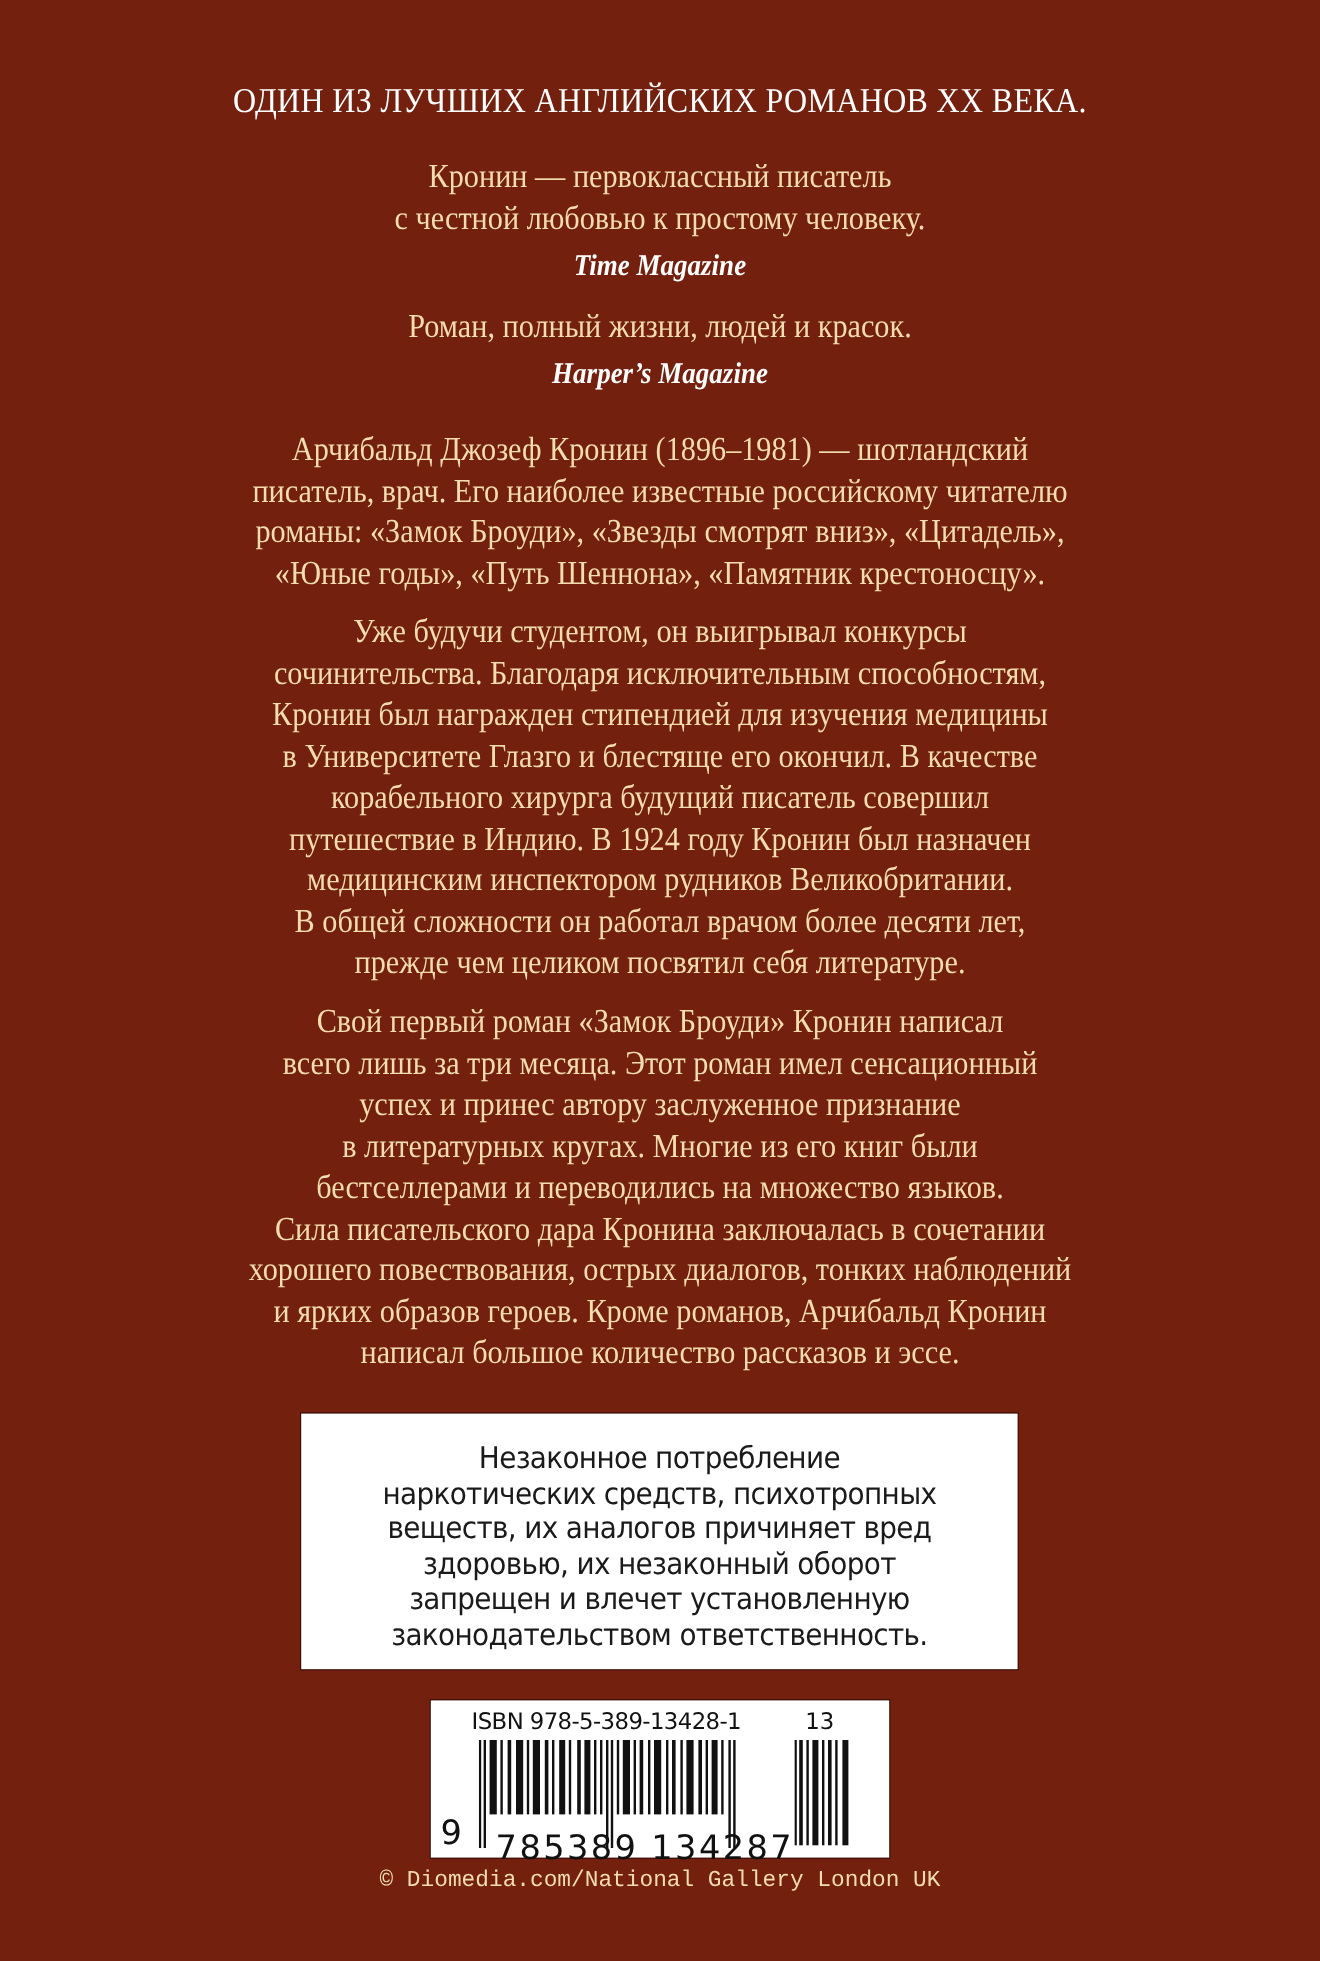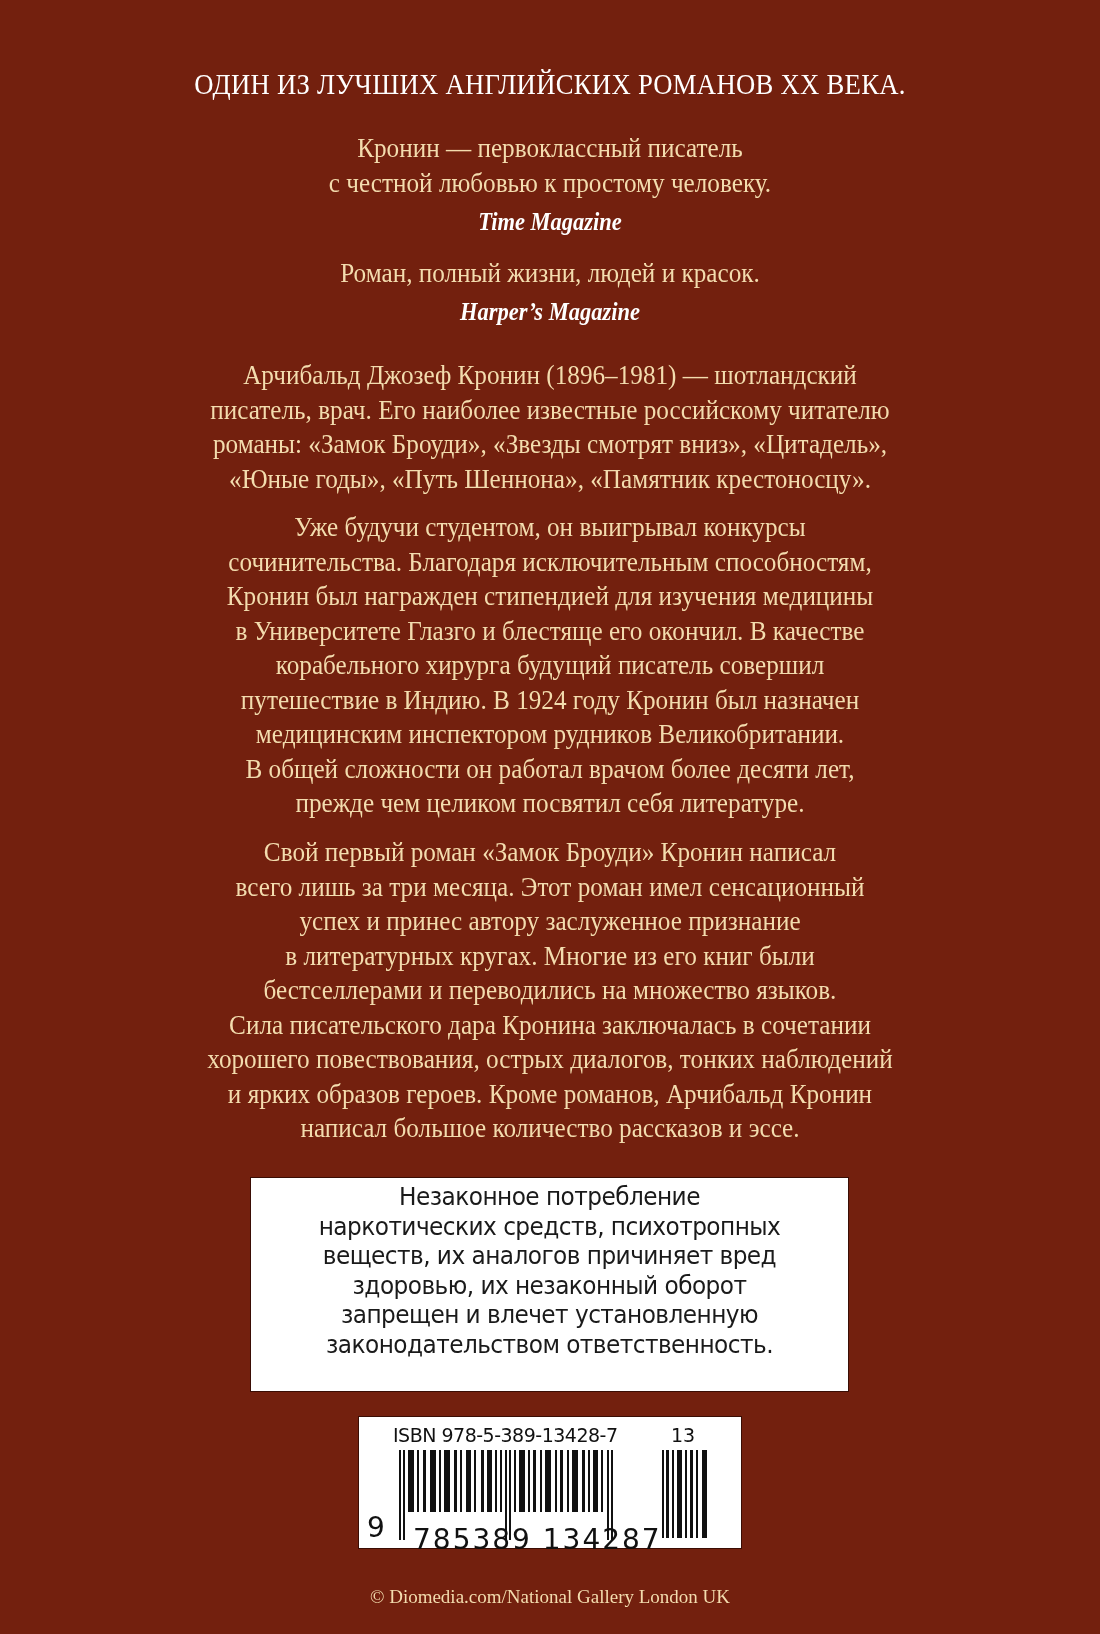--- a/index.html
+++ b/index.html
@@ -36,21 +36,21 @@
   .p2 { top: 510px; }
   .p3 { top: 835px; }
   .line { display: block; white-space: nowrap; }
 
   .warning-box {
     position: absolute; left: 251px; top: 1178px;
     width: 597px; height: 213px;
     background: #ffffff;
     box-shadow: 0 0 0 1px #3a0d04;
     box-sizing: border-box;
-    padding-top: 4px;
+    padding-top: 22px;
     text-align: center;
     font-family: "DejaVu Sans", "Liberation Sans", sans-serif;
     color: #1a1a1a;
     font-size: 25px; line-height: 29.5px;
     letter-spacing: -0.6px;
   }
   .warning-box .line { transform: scaleX(0.93); }
 
   .barcode-box {
     position: absolute; left: 359px; top: 1417px;
@@ -75,22 +75,22 @@
     font-family: "DejaVu Sans", "Liberation Sans", sans-serif;
     font-size: 28px; color: #111;
   }
   .digits-rest {
     position: absolute; left: 54px; top: 94px;
     font-family: "DejaVu Sans", "Liberation Sans", sans-serif;
     font-size: 28px; color: #111; letter-spacing: 2px; margin-top: 12px;
   }
   .credit {
     position: absolute; top: 1556px; left: 0; width: 1100px; text-align: center;
-    font-family: Liberation Serif, serif;
-    font-size: 19px; color: #f3dcae; margin-top: 30px;
+    font-family: Liberation Mono, monospace;
+    font-size: 19px; color: #f3dcae;
   }
 </style>
 </head>
 <body>
 
 <div class="block headline">ОДИН ИЗ ЛУЧШИХ АНГЛИЙСКИХ РОМАНОВ XX ВЕКА.</div>
 
 <div class="block quote q1">
   <span class="line">Кронин — первоклассный писатель</span>
   <span class="line">с честной любовью к простому человеку.</span>
@@ -136,21 +136,21 @@
 <div class="warning-box">
   <span class="line">Незаконное потребление</span>
   <span class="line">наркотических средств, психотропных</span>
   <span class="line">веществ, их аналогов причиняет вред</span>
   <span class="line">здоровью, их незаконный оборот</span>
   <span class="line">запрещен и влечет установленную</span>
   <span class="line">законодательством ответственность.</span>
 </div>
 
 <div class="barcode-box">
-  <div class="isbn-text">ISBN 978-5-389-13428-7</div>
+  <div class="isbn-text">ISBN 978-5-389-13428-1</div>
   <div class="addon-num">13</div>
   <svg class="bars-main" width="230" height="90" viewBox="0 0 230 90">
     <g fill="#111">
       <rect x="0" y="0" width="2" height="90"></rect>
         <rect x="4" y="0" width="2" height="90"></rect>
       <rect x="9" y="0" width="6" height="62"></rect>
         <rect x="18" y="0" width="2" height="62"></rect>
       <rect x="24" y="0" width="3" height="62"></rect>
         <rect x="31" y="0" width="6" height="62"></rect>
       <rect x="40" y="0" width="2" height="62"></rect>

